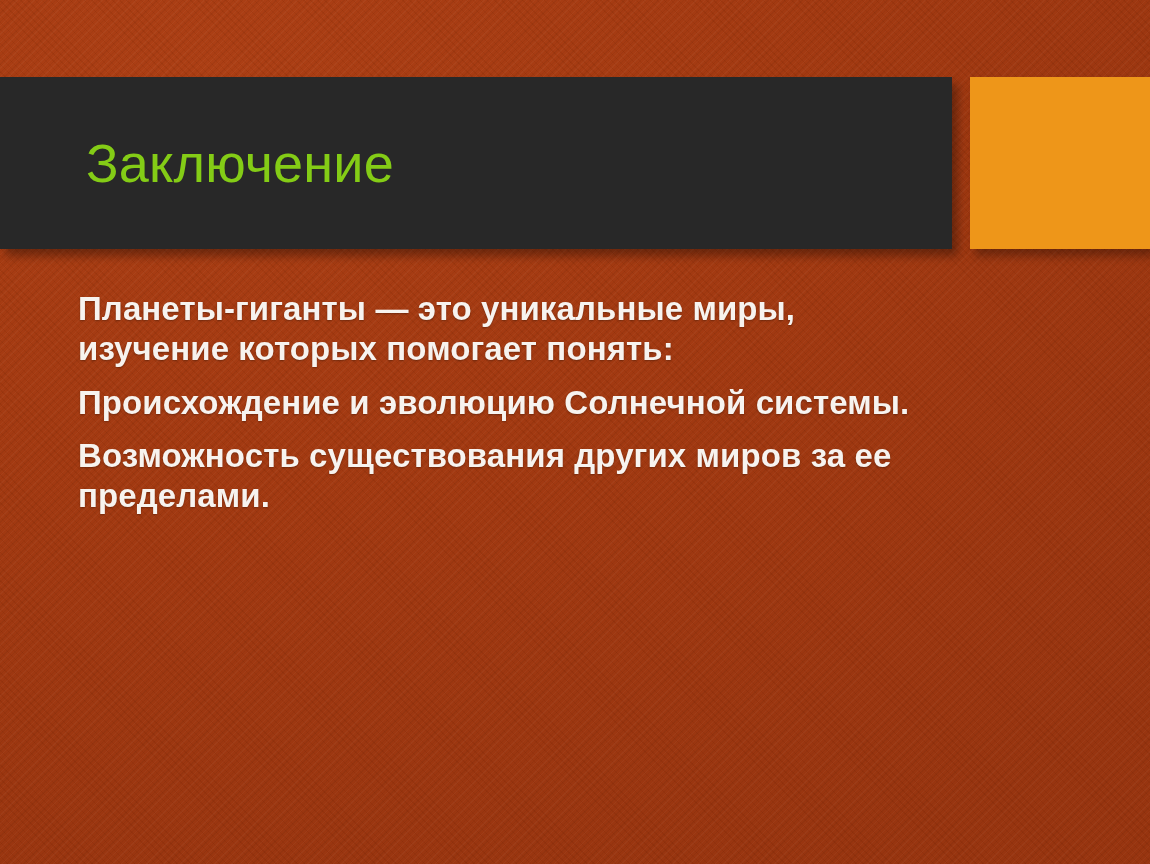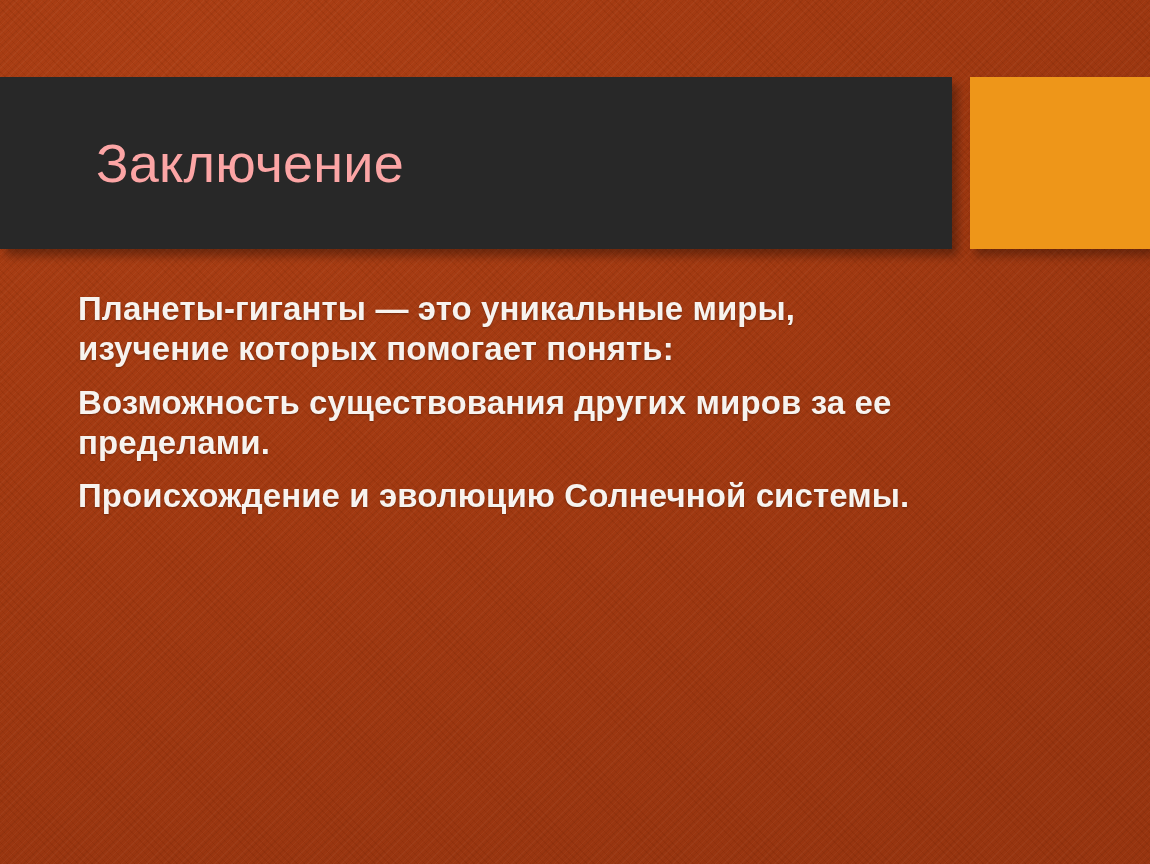--- a/index.html
+++ b/index.html
@@ -53,23 +53,23 @@
     width: 952px;
     height: 172px;
     background: #282828;
     box-shadow: 6px 7px 9px rgba(0,0,0,0.35);
     display: flex;
     align-items: center;
     z-index: 3;
   }
 
   .slide-title {
-    margin: 18px;
+    margin: 8px;
     padding: 0 0 0 78px;
-    color: #fca5a5;
+    color: #84cc16;
     font-size: 54px;
     font-weight: 400;
     letter-spacing: 0.2px;
     line-height: 1.05;
     white-space: nowrap;
     text-align: center;
   }
 
   
   .accent-block {
@@ -112,17 +112,17 @@
 <div class="slide">
 
   <div class="accent-block"></div>
 
   <div class="title-band">
     <h1 class="slide-title">Заключение</h1>
   </div>
 
   <div class="body-content">
     <p class="body-para">Планеты-гиганты — это уникальные миры, изучение которых помогает понять:</p>
+    <p class="body-para">Происхождение и эволюцию Солнечной системы.</p>
     <p class="body-para">Возможность существования других миров за ее пределами.</p>
-    <p class="body-para">Происхождение и эволюцию Солнечной системы.</p>
   </div>
 
 </div>
 
 </body></html>

